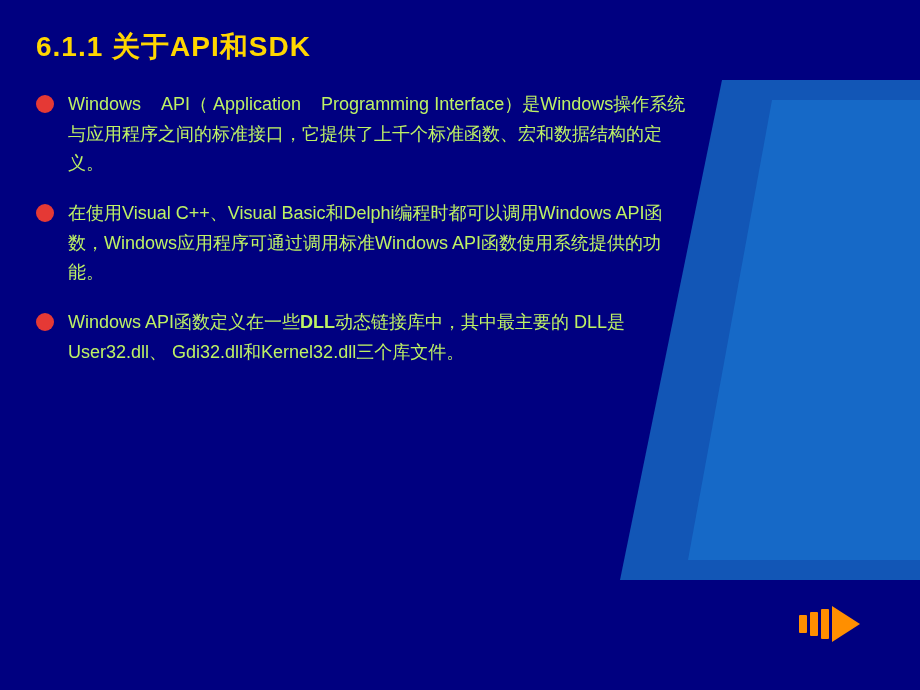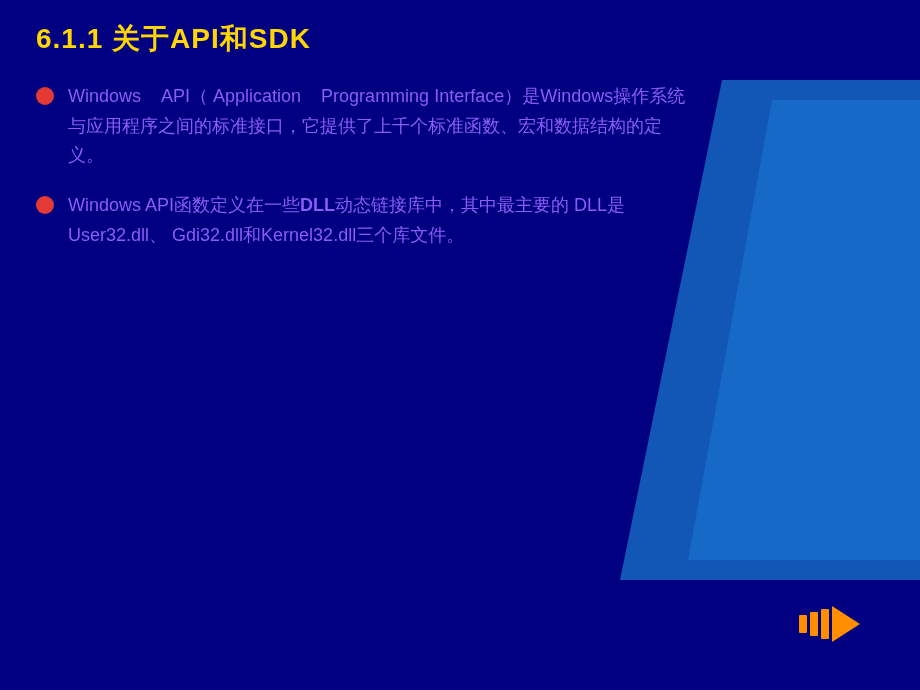--- a/index.html
+++ b/index.html
@@ -42,21 +42,21 @@
       height: 460px;
       background: #1976d2;
       clip-path: polygon(40% 0%, 100% 0%, 100% 100%, 10% 100%);
       opacity: 0.6;
       z-index: 0;
     }
 
     .content {
       position: relative;
       z-index: 1;
-      padding: 20px 36px 20px 36px;
+      padding: 28px 36px 20px 36px;
     }
 
     .title {
       color: #ffd600;
       font-size: 28px;
       font-weight: bold;
       font-family: "Microsoft YaHei", "微软雅黑", "SimSun", sans-serif;
       margin-bottom: 24px;
       letter-spacing: 1px;
     }
@@ -83,21 +83,21 @@
       height: 18px;
       background: #e53935;
       border-radius: 50%;
       margin-top: 5px;
       margin-right: 14px;
       flex-shrink: 0;
     }
 
     .bullet-text {
       flex: 1;
-      color: #8b5cf6;
+      color: #bef264;
       font-size: 18px;
       line-height: 1.65;
     }
 
     .bold-text {
       font-weight: bold;
       text-align: right;
     }
 
     
@@ -142,20 +142,26 @@
 
     <ul class="bullet-list">
 
       <li class="bullet-item">
         <div class="bullet-dot"></div>
         <div class="bullet-text">
           Windows&nbsp;&nbsp;&nbsp;&nbsp;API（&nbsp;Application&nbsp;&nbsp;&nbsp;&nbsp;Programming Interface）是Windows操作系统与应用程序之间的标准接口，它提供了上千个标准函数、宏和数据结构的定义。
         </div>
       </li>
 
+      <li class="bullet-item">
+        <div class="bullet-dot"></div>
+        <div class="bullet-text">
+          在使用Visual C++、Visual Basic和Delphi编程时都可以调用Windows API函数，Windows应用程序可通过调用标准Windows API函数使用系统提供的功能。
+        </div>
+      </li>
 
       <li class="bullet-item">
         <div class="bullet-dot"></div>
         <div class="bullet-text">
           Windows API函数定义在一些<span class="bold-text">DLL</span>动态链接库中，其中最主要的 DLL是 User32.dll、&nbsp;Gdi32.dll和Kernel32.dll三个库文件。
         </div>
       </li>
 
     </ul>
   </div>

